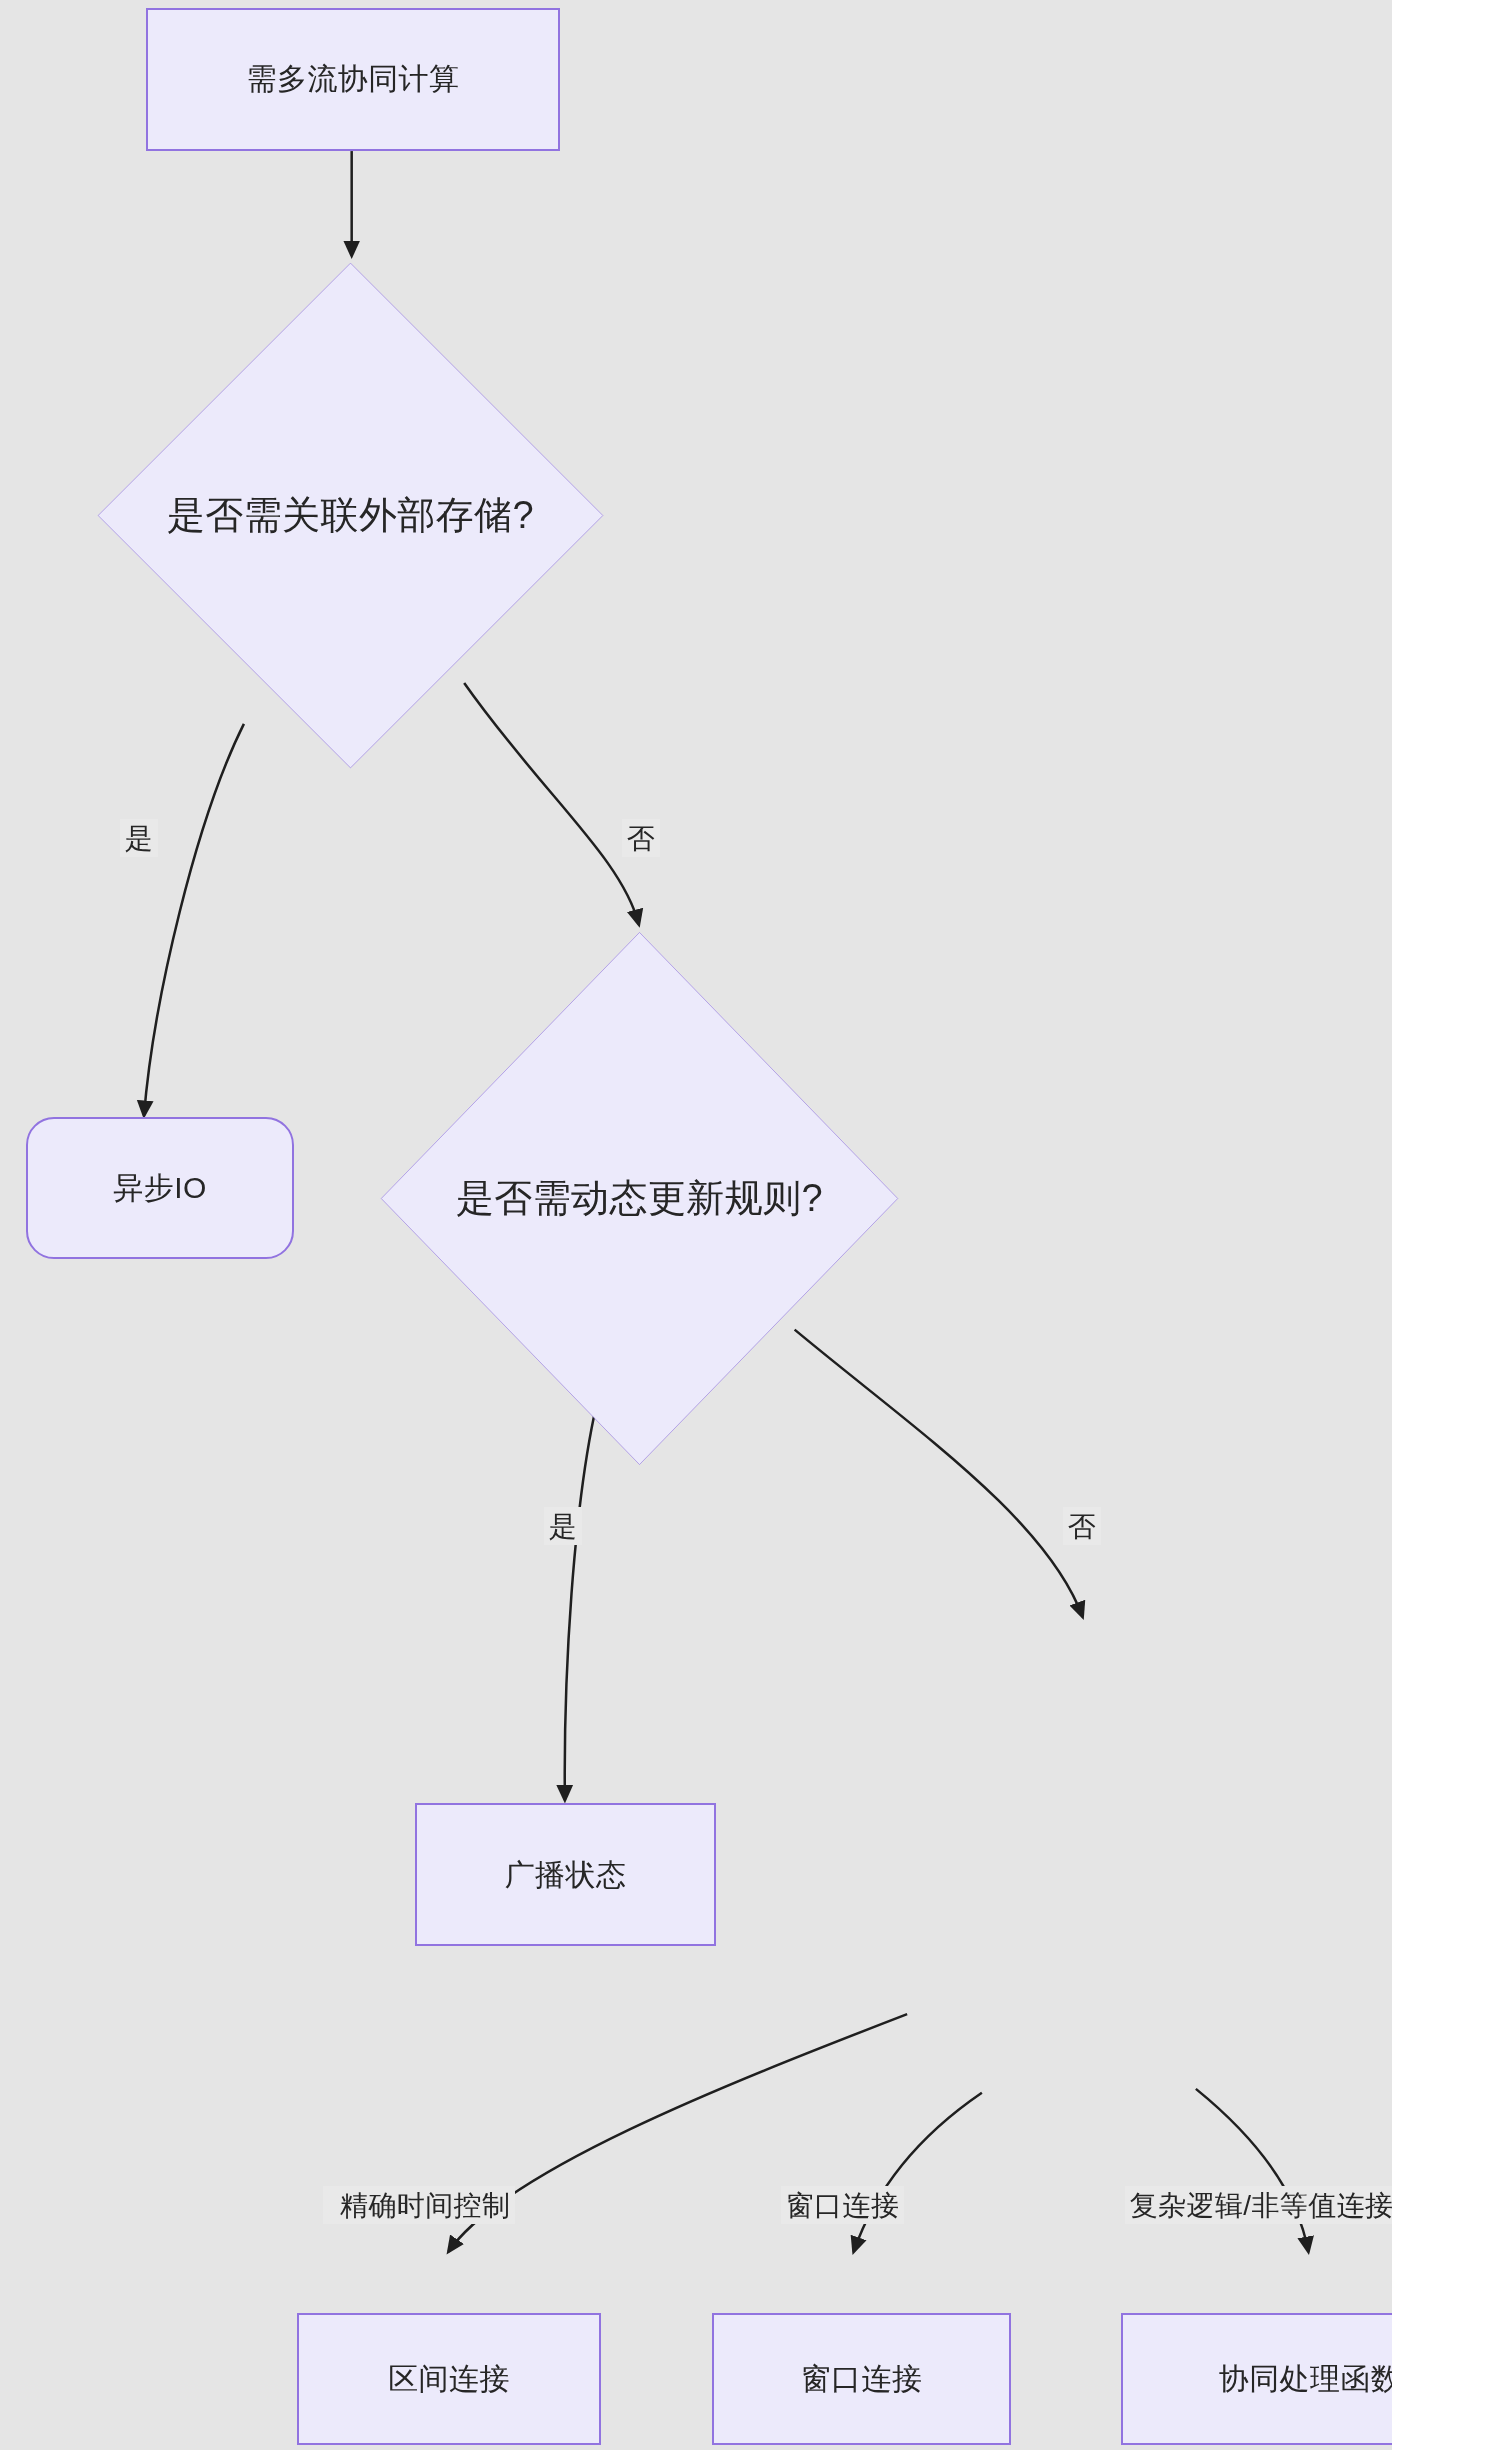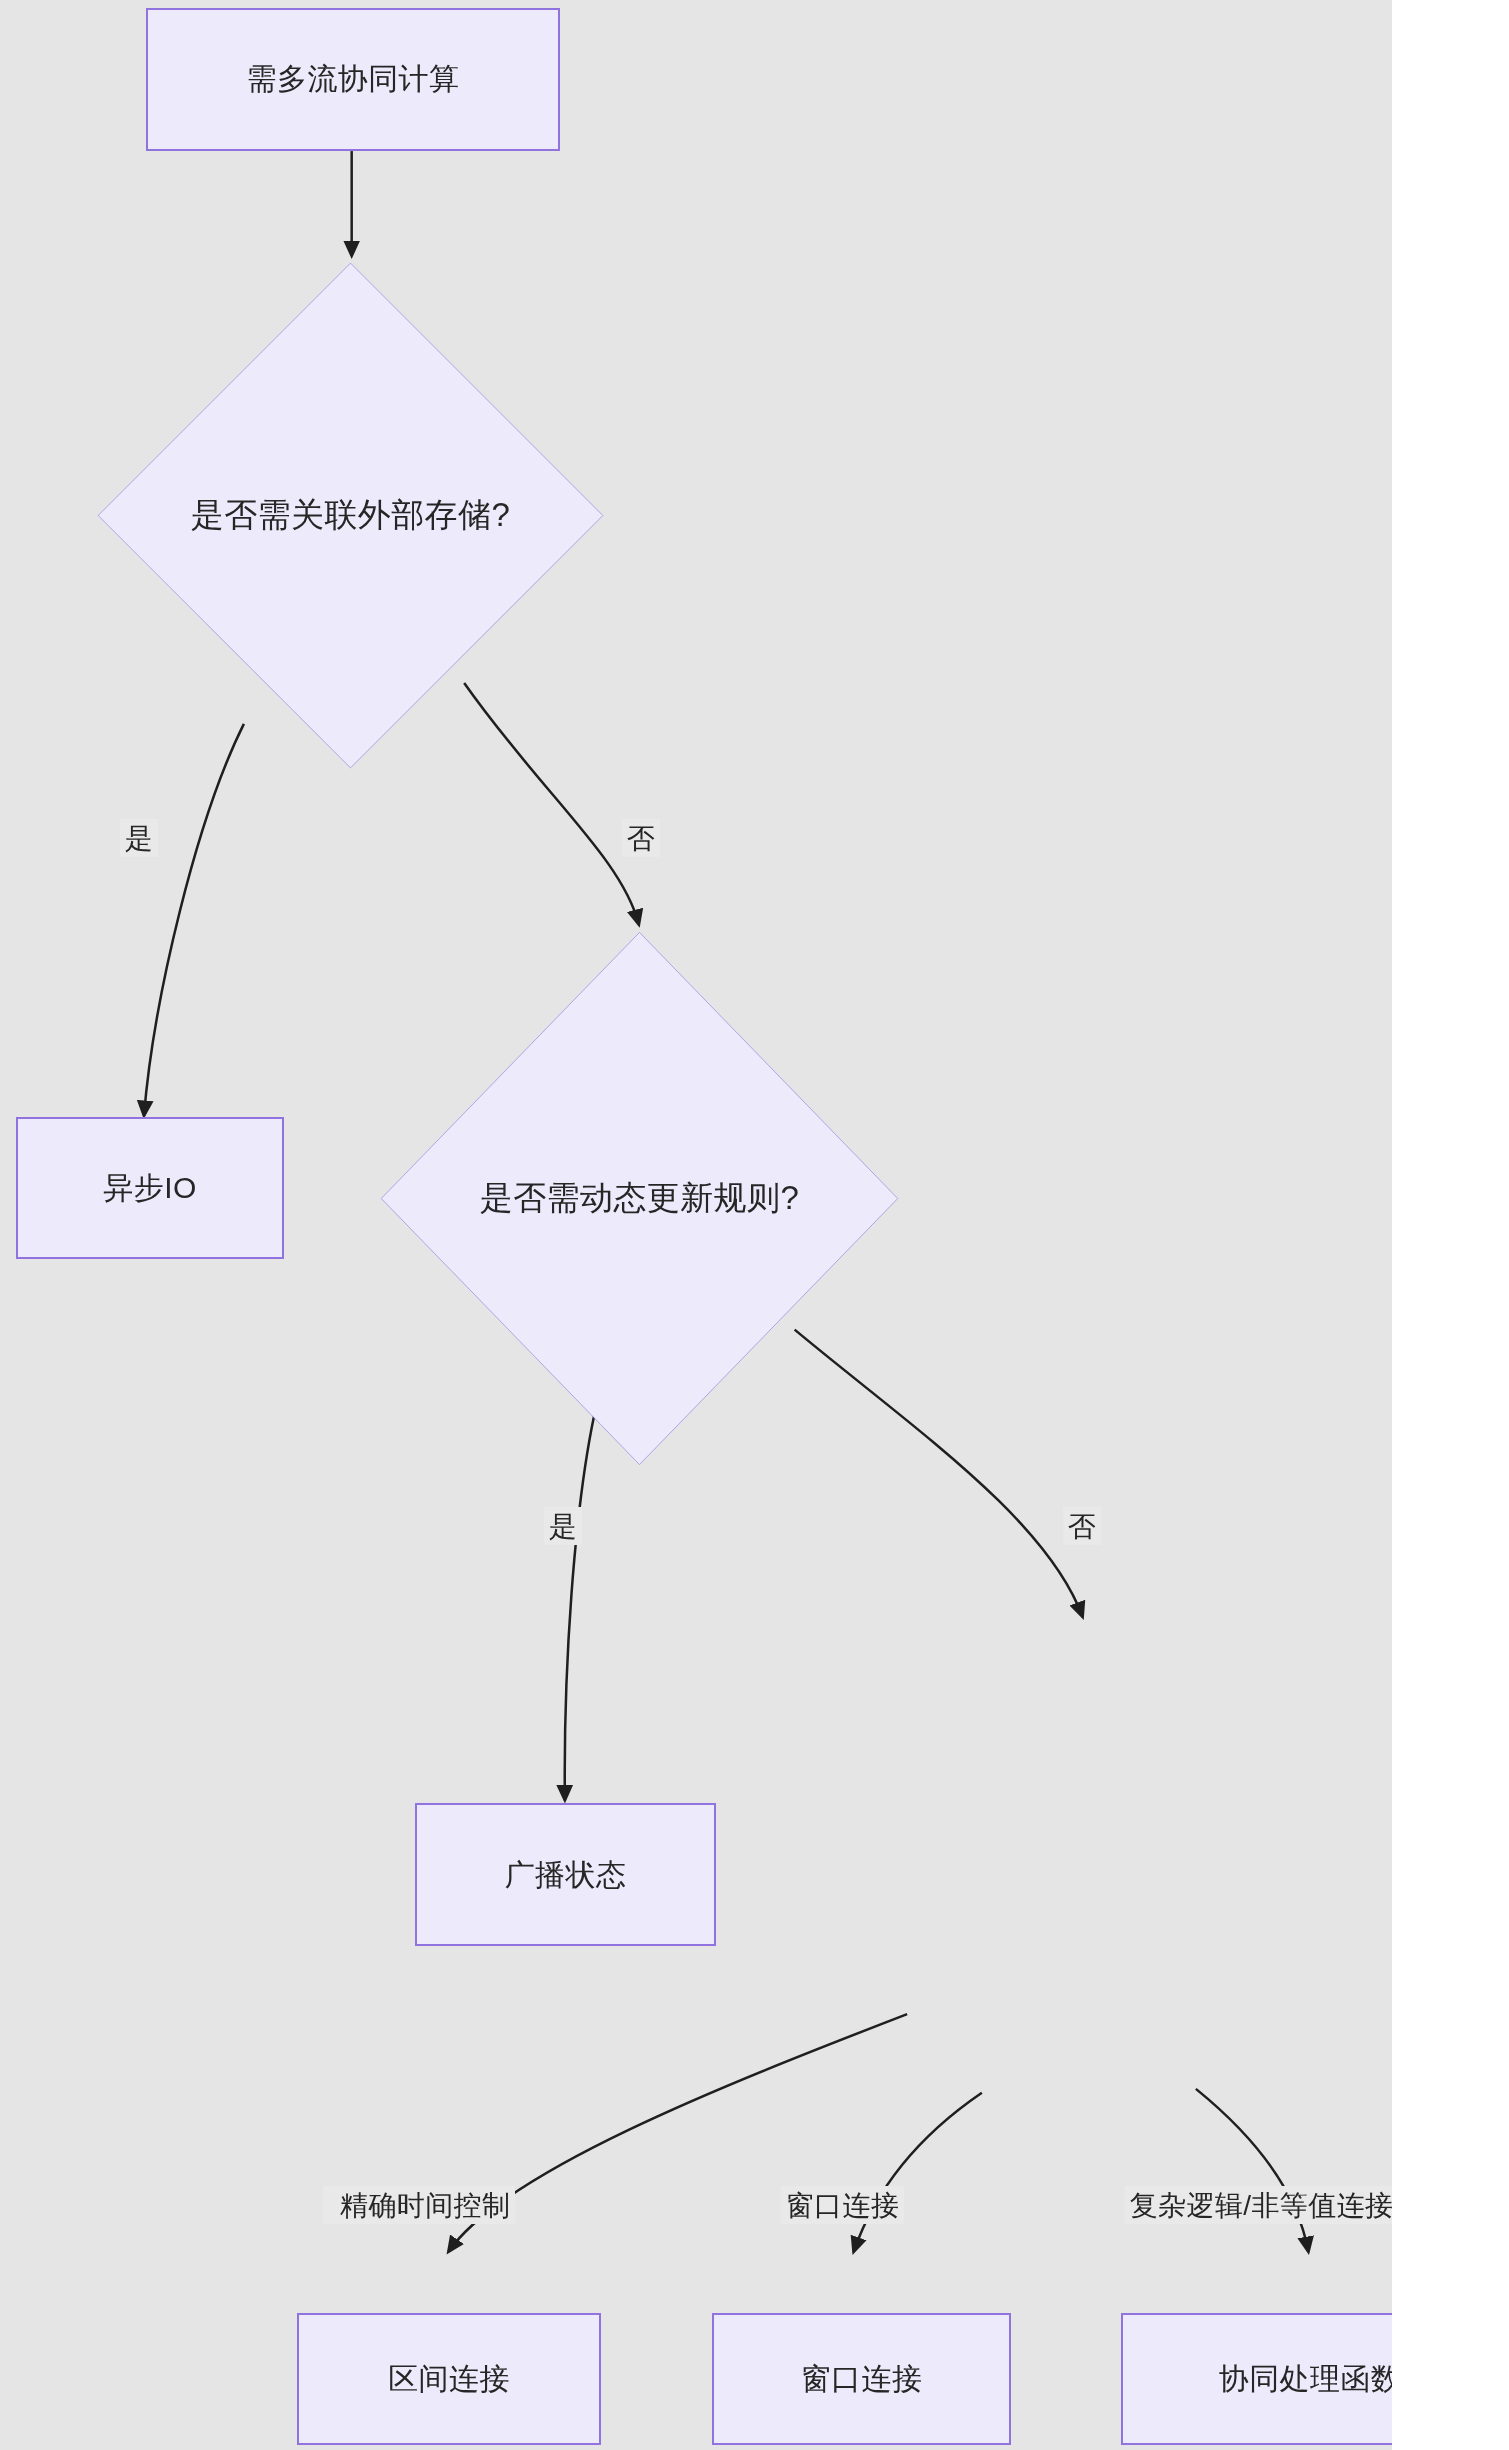--- a/index.html
+++ b/index.html
@@ -52,21 +52,21 @@
   }
   .diamond .dshape {
     position: absolute;
     left: 0; top: 0;
     width: 100%;
     height: 100%;
   }
   .diamond .dlabel {
     position: relative;
     z-index: 2;
-    font-size: 33px;
+    font-size: 38px;
     color: #262626;
     white-space: nowrap;
     letter-spacing: 0.4px;
   }
   
   .edge-label {
     position: absolute;
     background: #E9E9E9;
     color: #262626;
     font-size: 28px;
@@ -112,21 +112,21 @@
     <span>需多流协同计算</span>
   </div>
 
   <div class="diamond" style="left:93px; top:258px; width:515px; height:515px;">
     <svg class="dshape" viewBox="0 0 100 100" preserveAspectRatio="none">
       <polygon points="50,1 99,50 50,99 1,50" fill="#ECEAFB" stroke="#9173E0" stroke-width="0.6" vector-effect="non-scaling-stroke"></polygon>
     </svg>
     <span class="dlabel">是否需关联外部存储?</span>
   </div>
 
-  <div class="node rect" style="left:16px; top:1117px; width:268px; height:142px;">
+  <div class="node rect" style="left:26px; top:1117px; width:268px; height:142px;border-radius:28px;">
     <span>异步IO</span>
   </div>
 
   <div class="diamond" style="left:376px; top:927px; width:527px; height:543px;">
     <svg class="dshape" viewBox="0 0 100 100" preserveAspectRatio="none">
       <polygon points="50,1 99,50 50,99 1,50" fill="#ECEAFB" stroke="#9173E0" stroke-width="0.6" vector-effect="non-scaling-stroke"></polygon>
     </svg>
     <span class="dlabel">是否需动态更新规则?</span>
   </div>
 

